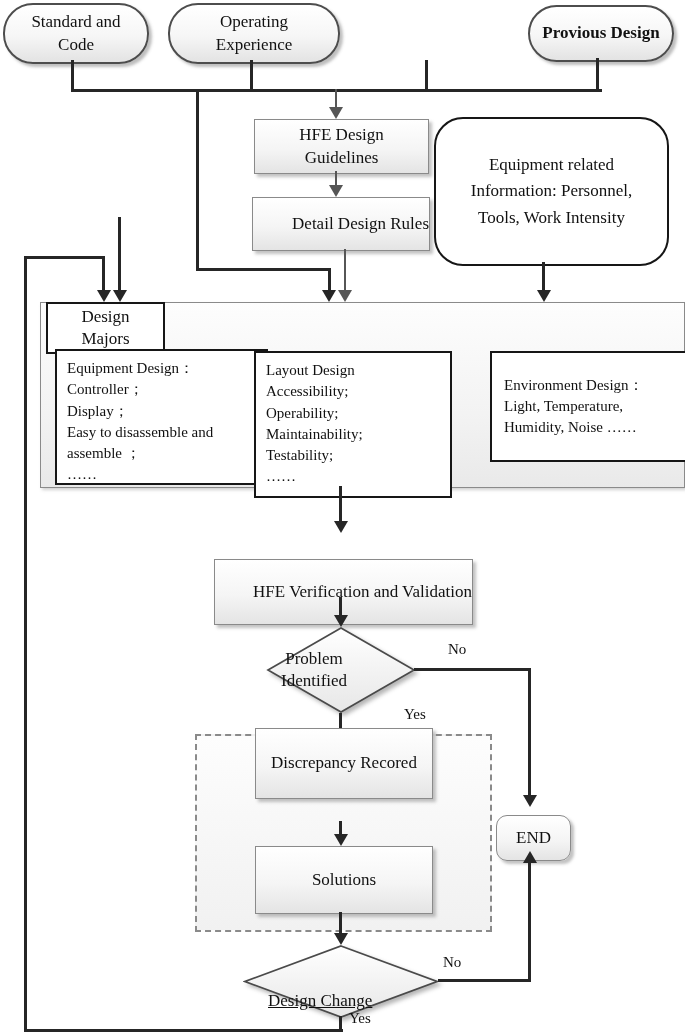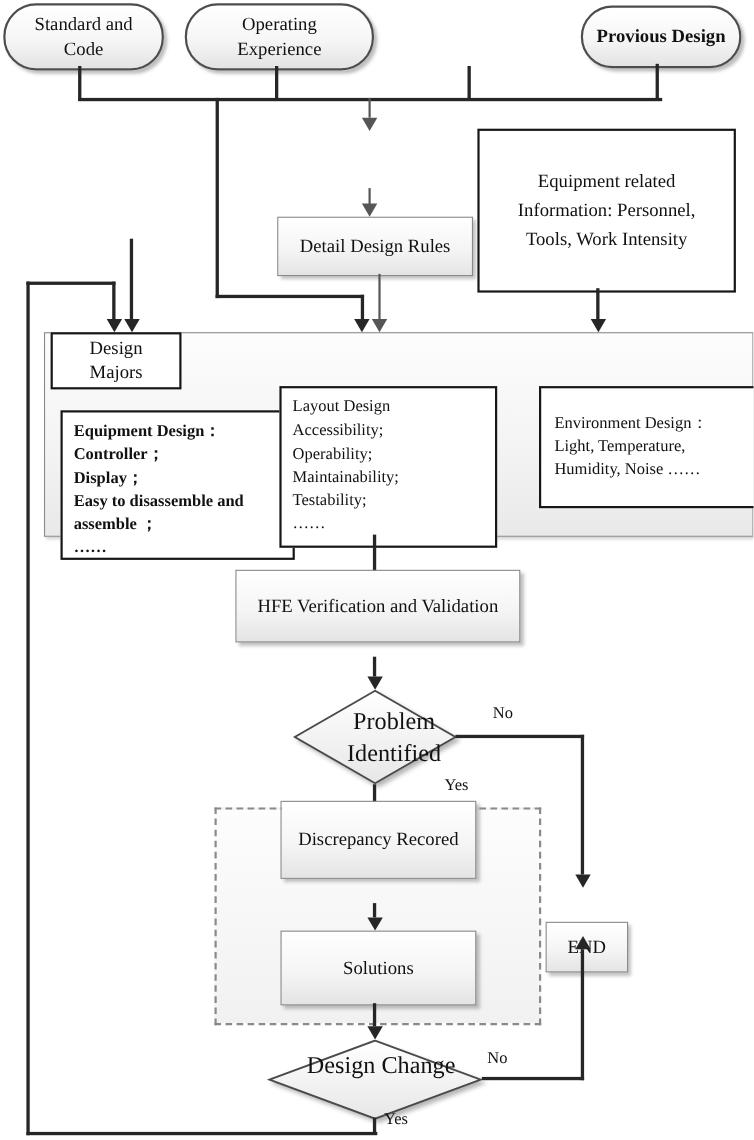--- a/index.html
+++ b/index.html
@@ -38,21 +38,21 @@
     box-shadow:2px 2px 3px rgba(140,140,140,.4);
   }
   .dashed{position:absolute;border:2px dashed #8a8a8a;background:linear-gradient(180deg,#fdfdfd,#f1f1f1);}
   .line{position:absolute;background:#262626;}
   .gline{position:absolute;background:#565656;}
   .arr{position:absolute;width:0;height:0;}
   .arr.down{border-left:7px solid transparent;border-right:7px solid transparent;border-top:12px solid #262626;}
   .arr.up{border-left:7px solid transparent;border-right:7px solid transparent;border-bottom:12px solid #262626;}
   .arr.gray{border-top-color:#565656;}
   .edge-label{position:absolute;font-size:15px;}
-  .dmnd-label{position:absolute;display:flex;align-items:center;justify-content:flex-end;font-size:22px;}
+  .dmnd-label{position:absolute;display:flex;align-items:center;justify-content:flex-start;font-size:17px;}
   svg.dshape{position:absolute;filter:drop-shadow(3px 3px 2px rgba(90,90,90,.45));}
 </style>
 </head>
 <body>
 
 <div id="canvas">
 
   <div class="stadium" style="left:3px;top:3px;width:142px;height:57px;">
     <div class="lbl">Standard and
 Code</div>
@@ -72,32 +72,36 @@
   <div class="line" style="left:71px;top:89px;width:531px;height:3px;"></div>
 
   <div class="line" style="left:196px;top:89px;width:3px;height:182px;"></div>
   <div class="line" style="left:196px;top:268px;width:135px;height:3px;"></div>
   <div class="line" style="left:328px;top:268px;width:3px;height:23px;"></div>
   <div class="arr down" style="left:322px;top:290px;"></div>
 
   <div class="gline" style="left:335px;top:89px;width:2px;height:18px;"></div>
   <div class="arr down gray" style="left:329px;top:107px;"></div>
 
+  <div class="gbox" style="left:254px;top:119px;width:173px;height:53px;">
+    <div class="lbl">HFE Design
+Guidelines</div>
+  </div>
 
   <div class="gline" style="left:335px;top:171px;width:2px;height:15px;"></div>
   <div class="arr down gray" style="left:329px;top:185px;"></div>
 
-  <div class="gbox" style="left:252px;top:197px;width:176px;height:52px;">
+  <div class="gbox" style="left:252px;top:197px;width:176px;height:52px;justify-content:flex-end;">
     <div class="lbl">Detail Design Rules</div>
   </div>
 
   <div class="gline" style="left:344px;top:249px;width:2px;height:41px;"></div>
   <div class="arr down gray" style="left:338px;top:290px;"></div>
 
-  <div class="wbox" style="left:434px;top:117px;width:231px;height:145px;font-size:17px;">
+  <div class="wbox" style="left:434px;top:117px;width:231px;height:145px;font-size:17px;border-radius:29px;">
     <div class="lbl" style="line-height:1.55;">Equipment related
 Information: Personnel,
 Tools, Work Intensity</div>
   </div>
   <div class="line" style="left:542px;top:262px;width:3px;height:29px;"></div>
   <div class="arr down" style="left:537px;top:290px;"></div>
 
   <div class="line" style="left:118px;top:217px;width:3px;height:74px;"></div>
   <div class="arr down" style="left:113px;top:290px;"></div>
 
@@ -105,21 +109,21 @@
   <div class="line" style="left:24px;top:256px;width:3px;height:776px;"></div>
   <div class="line" style="left:24px;top:256px;width:81px;height:3px;"></div>
   <div class="line" style="left:102px;top:256px;width:3px;height:35px;"></div>
   <div class="arr down" style="left:97px;top:290px;"></div>
 
   <div class="container" style="left:40px;top:302px;width:643px;height:184px;"></div>
   <div class="wbox" style="left:46px;top:302px;width:115px;height:48px;font-size:17px;align-items:center;">
     <div class="lbl">Design
 Majors</div>
   </div>
-  <div class="wbox left" style="left:55px;top:373px;width:189px;height:118px;font-weight:bold;">
+  <div class="wbox left" style="left:55px;top:349px;width:189px;height:118px;">
     <div class="ltext">Equipment Design：
 Controller；
 Display；
 Easy to disassemble and
 assemble ；
 ……</div>
   </div>
   <div class="wbox left" style="left:254px;top:351px;width:174px;height:129px;">
     <div class="ltext">Layout Design
 Accessibility;
@@ -130,21 +134,21 @@
   </div>
   <div class="wbox leftmid" style="left:458px;top:351px;width:200px;height:107px;margin-left:32px;">
     <div class="ltext">Environment Design：
 Light, Temperature,
 Humidity, Noise ……</div>
   </div>
 
   <div class="line" style="left:339px;top:486px;width:3px;height:35px;"></div>
   <div class="arr down" style="left:334px;top:521px;"></div>
 
-  <div class="gbox" style="left:214px;top:518px;width:257px;height:64px;">
+  <div class="gbox" style="left:214px;top:559px;width:257px;height:64px;justify-content:flex-end;">
     <div class="lbl">HFE Verification and Validation</div>
   </div>
 
   <div class="line" style="left:339px;top:597px;width:3px;height:18px;"></div>
   <div class="arr down" style="left:334px;top:615px;"></div>
 
   <svg class="dshape" style="left:266px;top:627px;" width="150" height="86" viewBox="0 0 150 86">
     <defs>
       <linearGradient id="dg1" x1="0" y1="0" x2="0" y2="1">
         <stop offset="0" stop-color="#ffffff"></stop>
@@ -174,34 +178,34 @@
   </div>
   <div class="line" style="left:339px;top:821px;width:3px;height:13px;"></div>
   <div class="arr down" style="left:334px;top:834px;"></div>
   <div class="gbox" style="left:255px;top:846px;width:176px;height:66px;">
     <div class="lbl">Solutions</div>
   </div>
 
   <div class="line" style="left:339px;top:912px;width:3px;height:21px;"></div>
   <div class="arr down" style="left:334px;top:933px;"></div>
 
-  <div class="gbox" style="left:496px;top:838px;width:73px;height:44px;">
+  <div class="gbox" style="left:496px;top:815px;width:73px;height:44px;border-radius:11px;">
     <div class="lbl">END</div>
   </div>
 
   <svg class="dshape" style="left:243px;top:945px;" width="196" height="73" viewBox="0 0 196 73">
     <defs>
       <linearGradient id="dg2" x1="0" y1="0" x2="0" y2="1">
         <stop offset="0" stop-color="#ffffff"></stop>
           <stop offset="1" stop-color="#e7e7e7"></stop>
       </linearGradient>
     </defs>
     <polygon points="98,1 194,36.5 98,72 2,36.5" fill="url(#dg2)" stroke="#4a4a4a" stroke-width="1.7"></polygon>
   </svg>
-  <div class="dmnd-label" style="left:268px;top:940px;width:146px;height:56px;">
+  <div class="dmnd-label" style="left:268px;top:973px;width:146px;height:56px;text-decoration:underline;">
     <div class="lbl">Design Change</div>
   </div>
 
   <div class="edge-label" style="left:443px;top:954px;">No</div>
   <div class="line" style="left:438px;top:979px;width:93px;height:3px;"></div>
   <div class="line" style="left:528px;top:863px;width:3px;height:119px;"></div>
   <div class="arr up" style="left:523px;top:851px;"></div>
 
   <div class="edge-label" style="left:349px;top:1010px;">Yes</div>
   <div class="line" style="left:339px;top:1016px;width:3px;height:15px;"></div>

